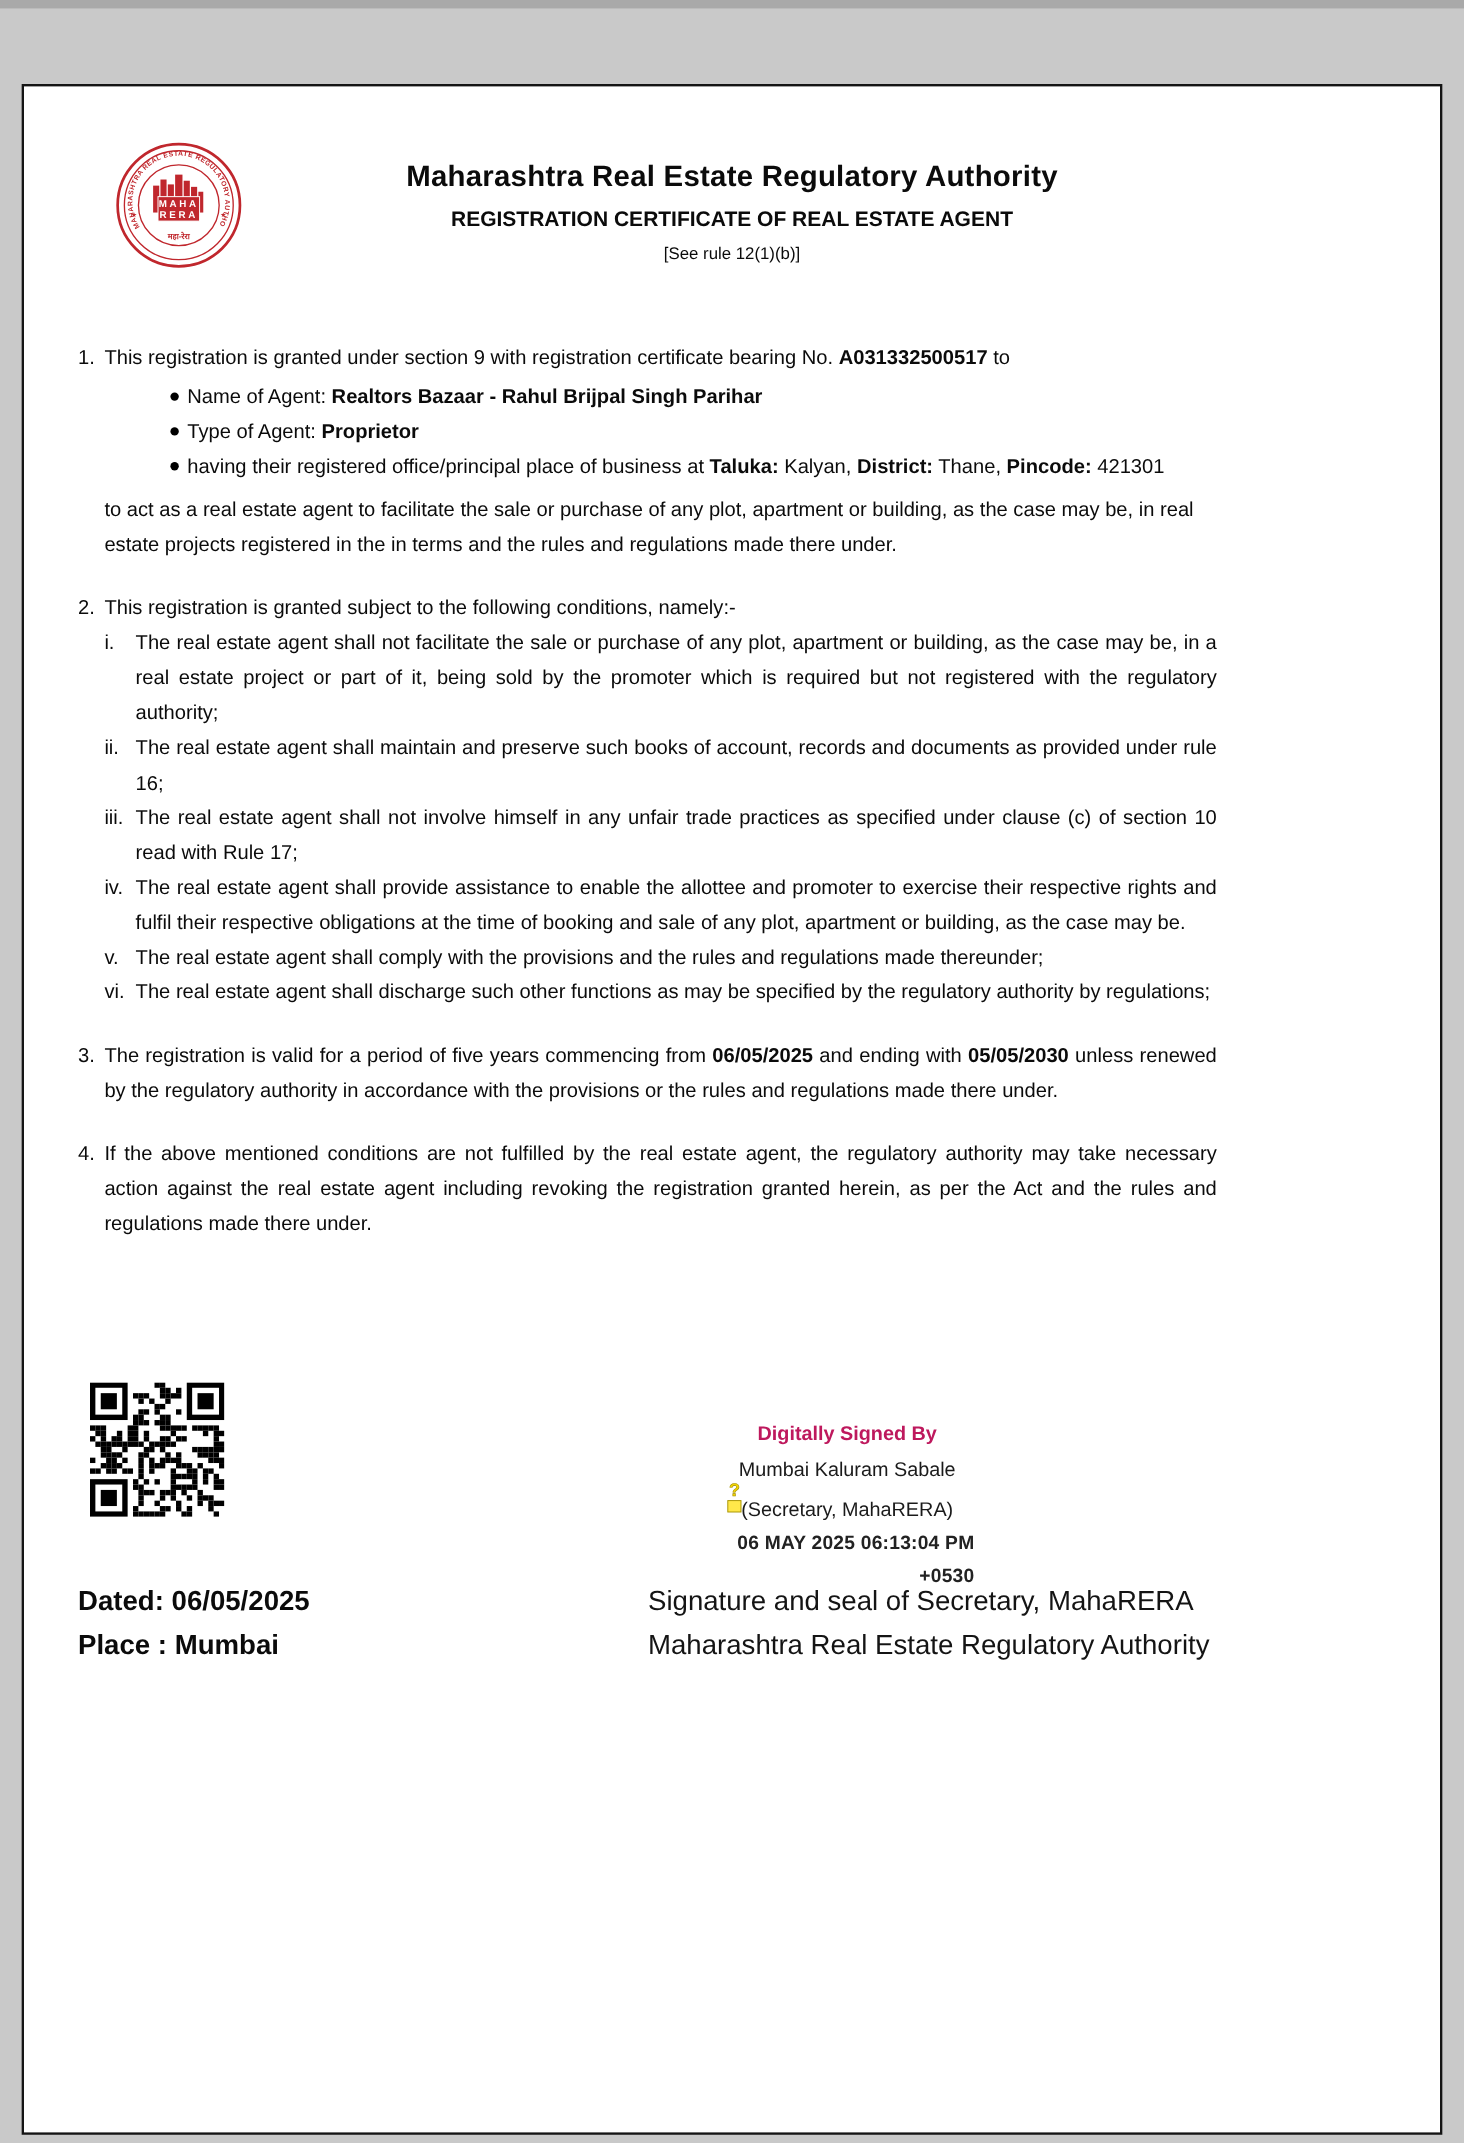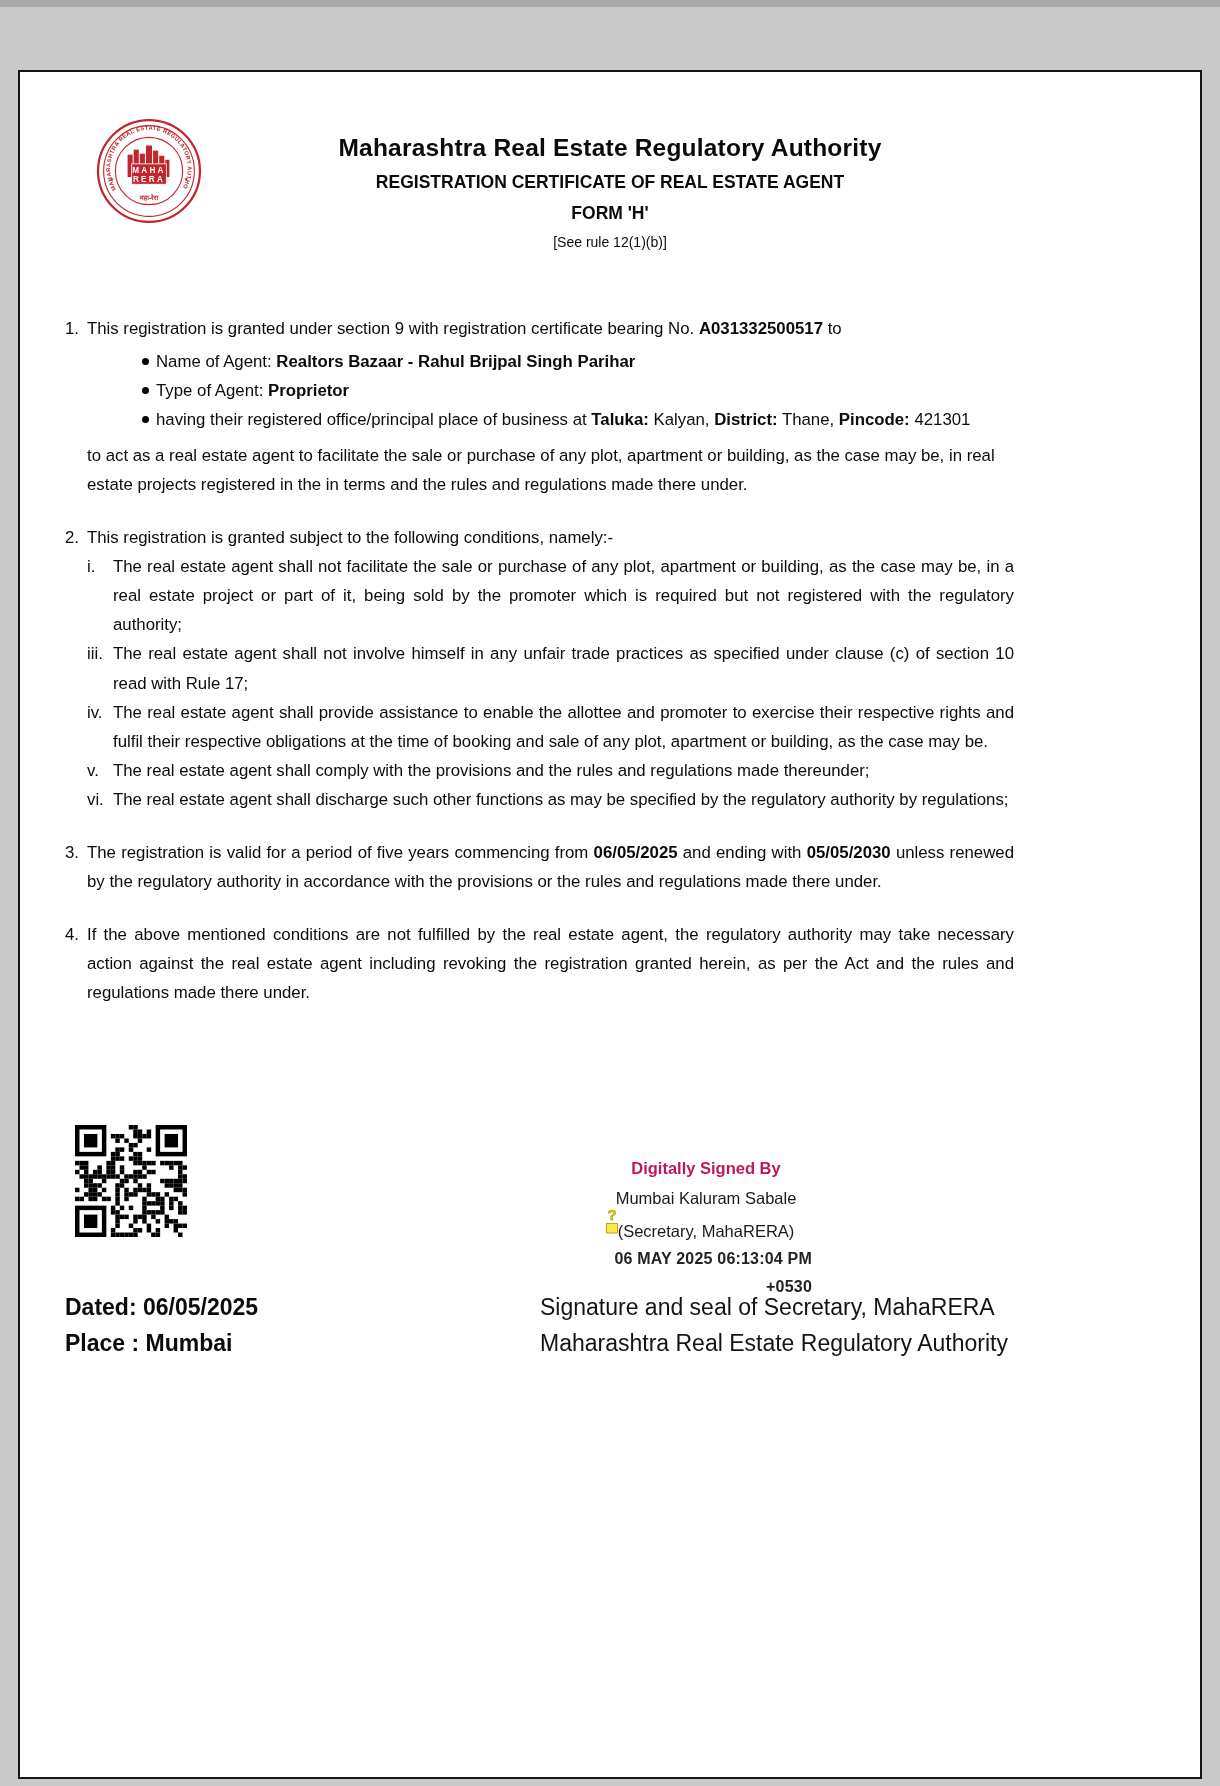--- a/index.html
+++ b/index.html
@@ -87,21 +87,20 @@
 
     <rect x="35" y="45" width="34" height="20" fill="#c0272d" stroke="#ffffff" stroke-width="0.8"></rect>
     <text x="52" y="53.6" text-anchor="middle" font-size="8" font-weight="bold" fill="#ffffff" letter-spacing="2.2">MAHA</text>
     <text x="52" y="62.6" text-anchor="middle" font-size="8" font-weight="bold" fill="#ffffff" letter-spacing="2.2">RERA</text>
     <text x="52" y="80" text-anchor="middle" font-size="6.5" font-weight="bold" fill="#c0272d">महा-रेरा</text>
   </svg>
 
   <div class="header">
     <div class="authority">Maharashtra Real Estate Regulatory Authority</div>
     <div class="subtitle">REGISTRATION CERTIFICATE OF REAL ESTATE  AGENT</div>
-    <div class="form">FORM 'H'</div>
     <div class="rule">[See rule 12(1)(b)]</div>
   </div>
 
   <div class="doc-body">
 
     <div class="item">
       <div class="item-num">1.</div>
       <div class="item-body">
         <div><span>This registration is granted under section 9 with registration certificate bearing No. </span><b>A031332500517</b><span> to</span></div>
         <div class="bullets">
@@ -123,20 +122,24 @@
     </div>
 
     <div class="item">
       <div class="item-num">2.</div>
       <div class="item-body">
         <div>This registration is granted subject to the following conditions, namely:-</div>
         <div class="conds">
           <div class="cond">
             <span class="cond-mark">i.</span>
             <span class="cond-text">The real estate agent shall not facilitate the sale or purchase of any plot, apartment or building, as the case may be, in a real estate project or part of it, being sold by the promoter which is required but not registered with the regulatory authority;</span>
+          </div>
+          <div class="cond">
+            <span class="cond-mark">ii.</span>
+            <span class="cond-text">The real estate agent shall maintain and preserve such books of account, records and documents as provided under rule 16;</span>
           </div>
           <div class="cond">
             <span class="cond-mark">iii.</span>
             <span class="cond-text">The real estate agent shall not involve himself in any unfair trade practices as specified under clause (c) of section 10 read with Rule 17;</span>
           </div>
           <div class="cond">
             <span class="cond-mark">iv.</span>
             <span class="cond-text">The real estate agent shall provide assistance to enable the allottee and promoter to exercise their respective rights and fulfil their respective obligations at the time of booking and sale of any plot, apartment or building, as the case may be.</span>
           </div>
           <div class="cond">

